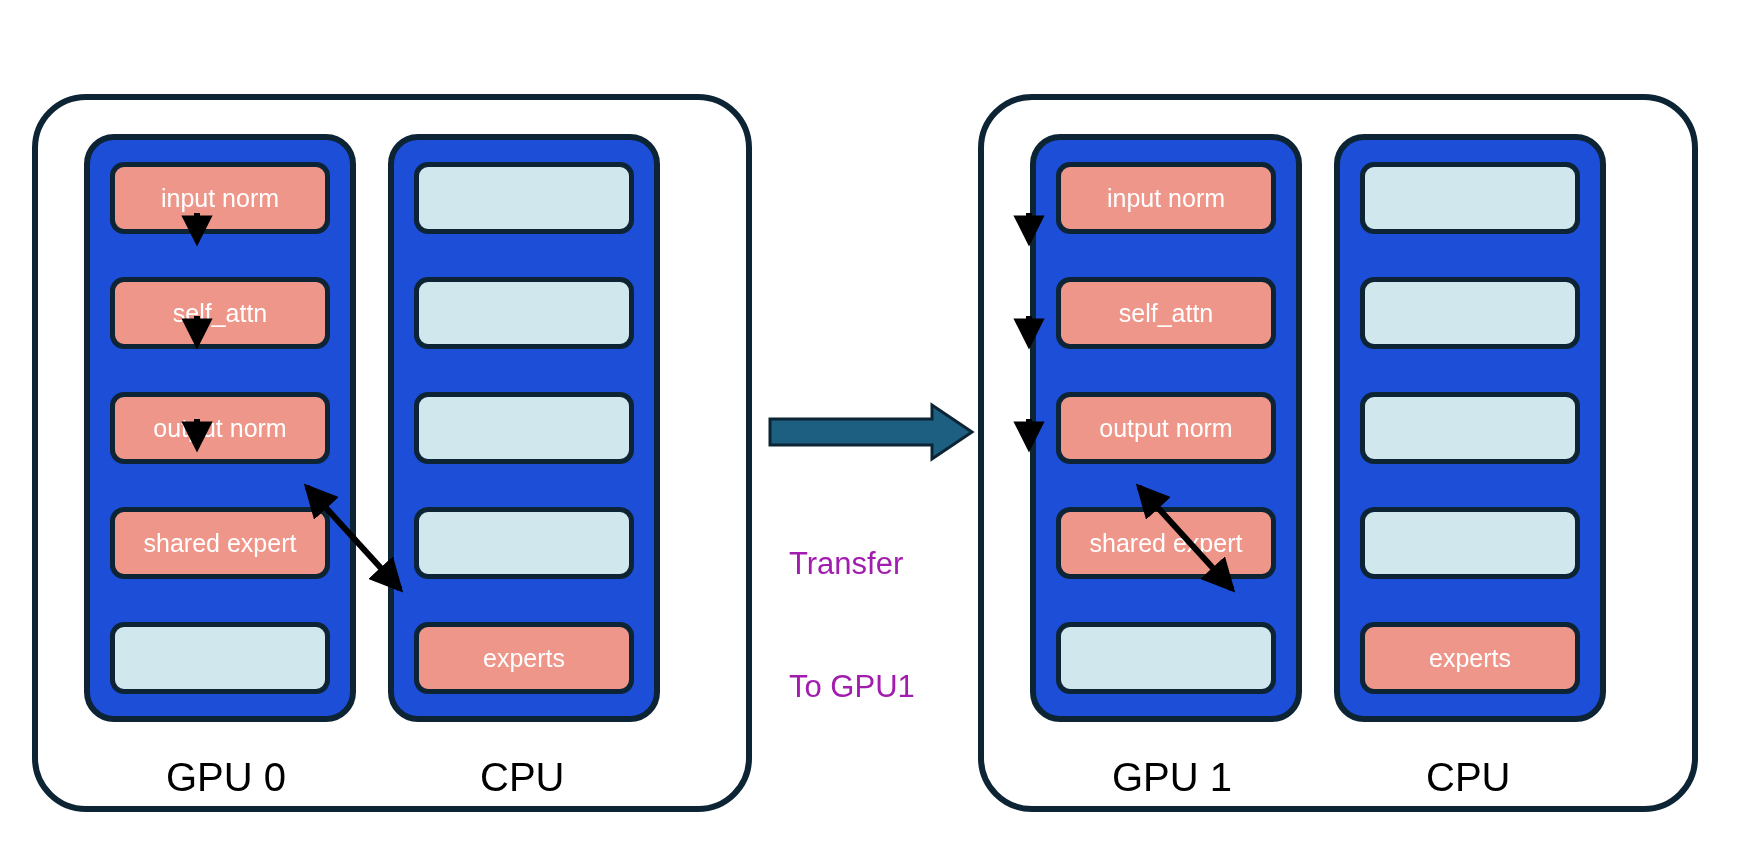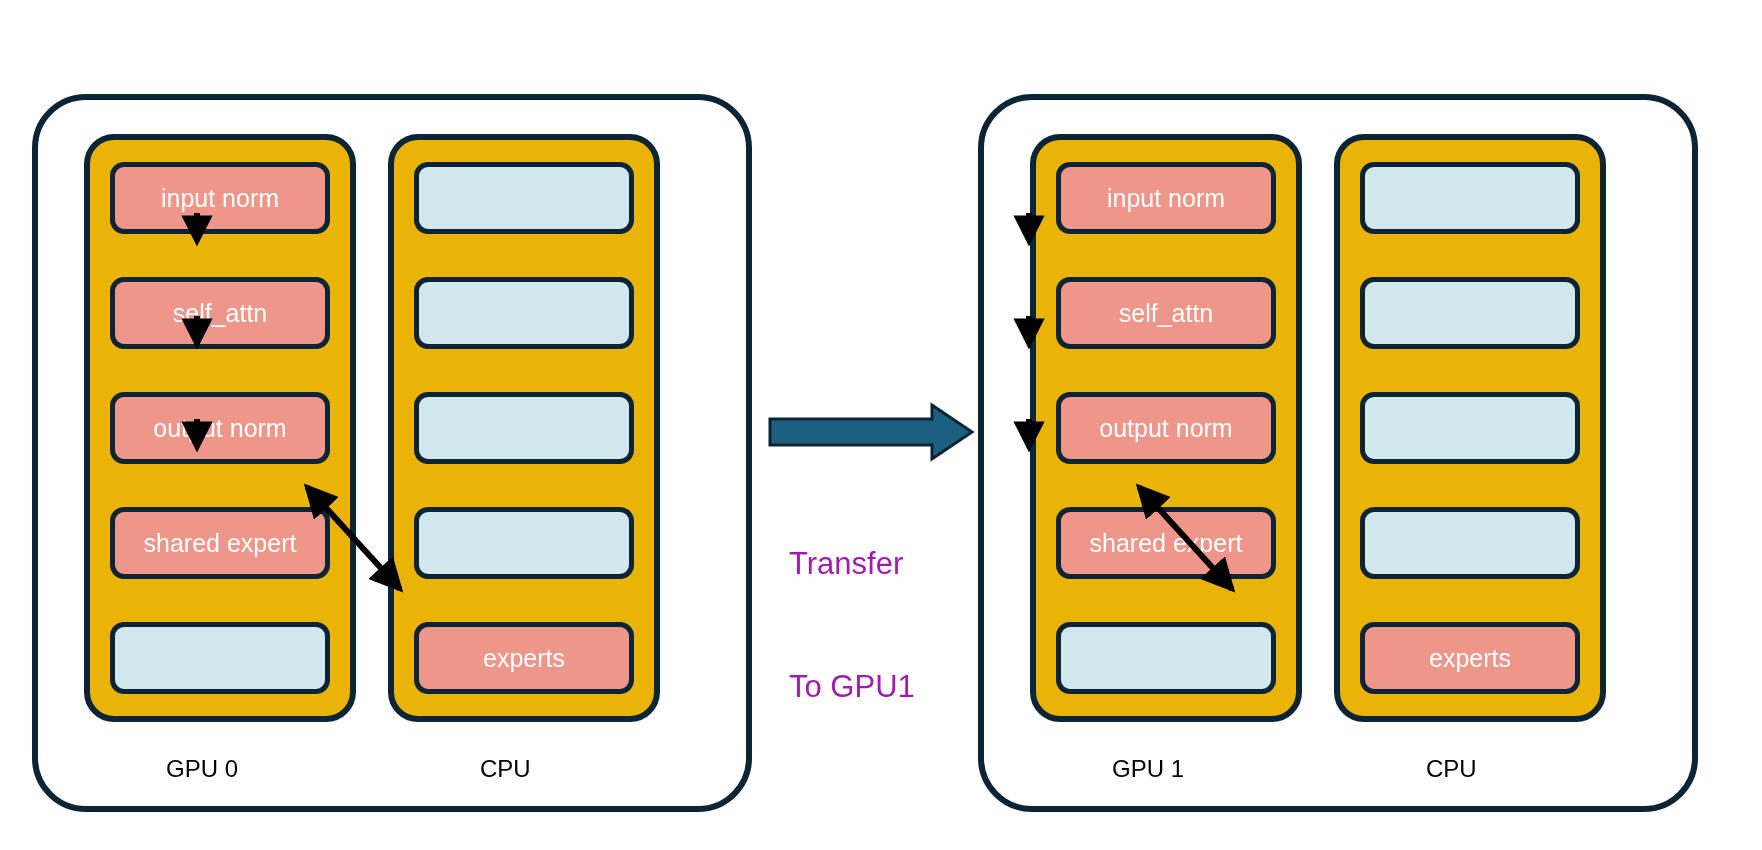--- a/index.html
+++ b/index.html
@@ -37,21 +37,21 @@
     border-radius: 54px;
     background: #ffffff;
   }
 
   
   .column {
     position: absolute;
     box-sizing: border-box;
     border: 6px solid #0c2433;
     border-radius: 30px;
-    background: #eab308;
+    background: #1d4ed8;
     display: flex;
     flex-direction: column;
     justify-content: space-between;
     padding: 22px 20px;
   }
 
   
   .block {
     box-sizing: border-box;
     height: 72px;
@@ -63,21 +63,21 @@
     font-size: 25px;
     color: #ffffff;
     white-space: nowrap;
   }
   .block.salmon { background: #ef968a; }
   .block.blue   { background: #d0e7ee; color: transparent; }
 
   
   .foot-label {
     position: absolute;
-    font-size: 24px;
+    font-size: 40px;
     color: #000000;
     white-space: nowrap;
   }
 
   
   #arrows {
     position: absolute;
     left: 0; top: 0;
     width: 1762px;
     height: 850px;

